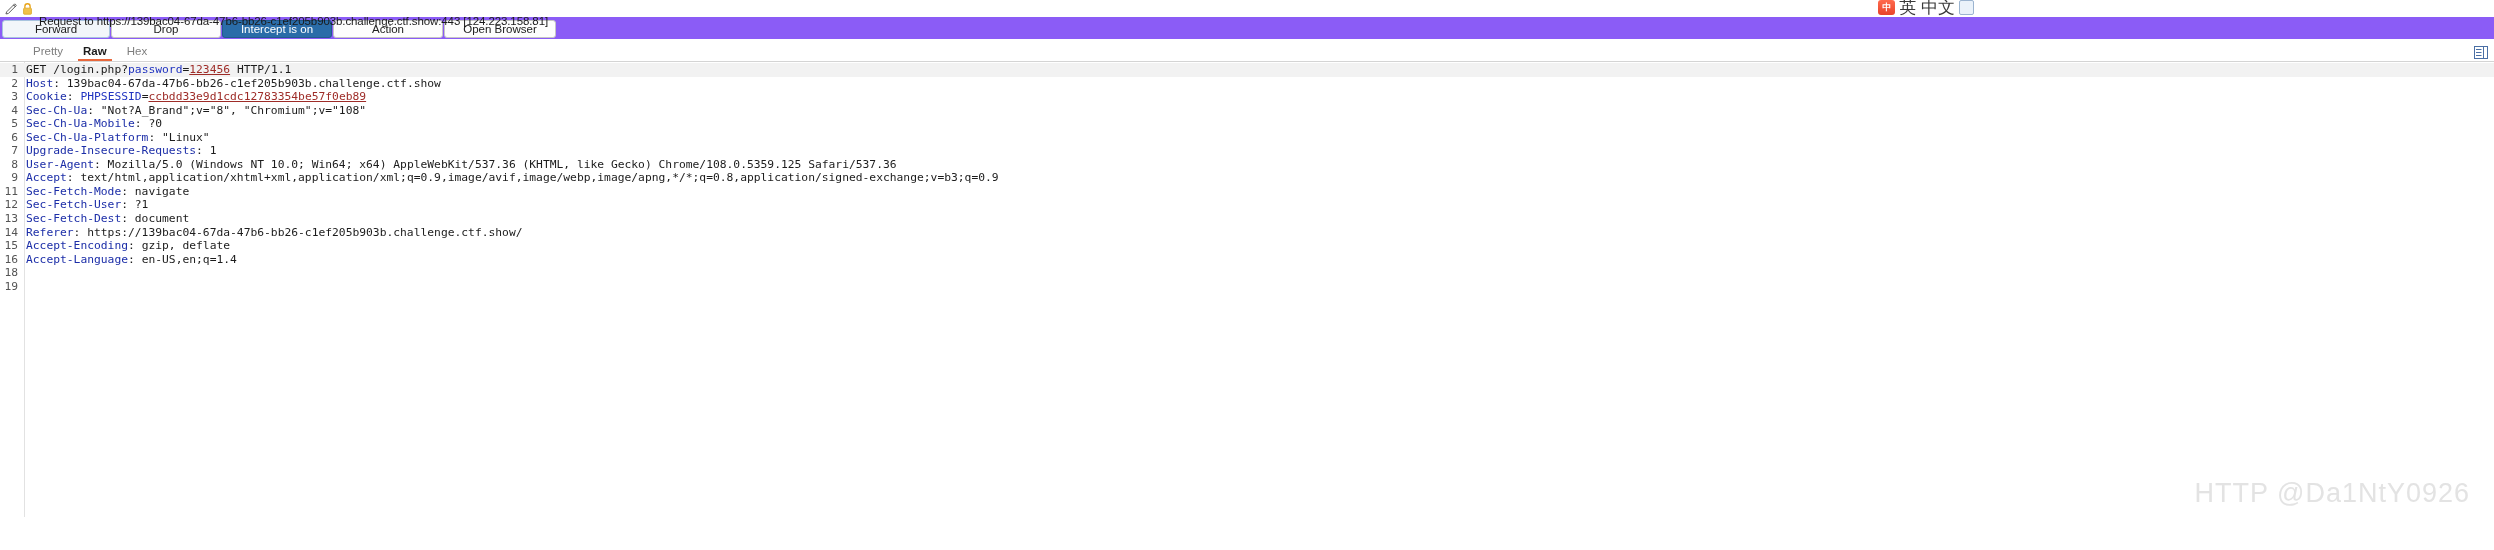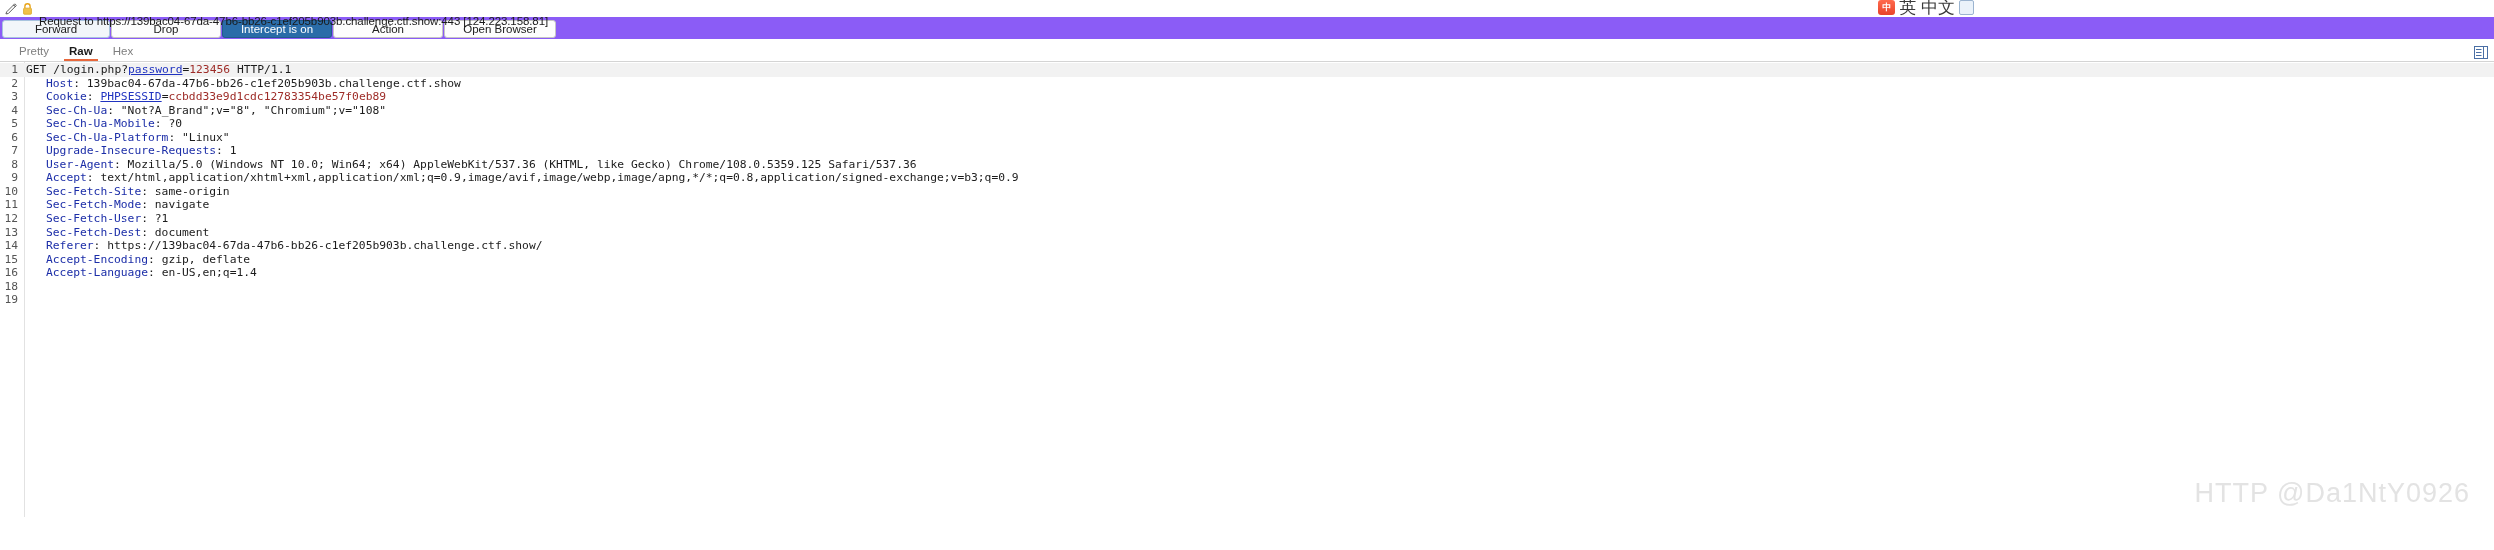--- a/index.html
+++ b/index.html
@@ -114,21 +114,21 @@
     min-width: 110px;
   }
   .tb-btn.action { min-width: 110px; }
   .tb-btn.openbrowser { min-width: 112px; }
 
   
   .tabbar {
     height: 22px;
     display: flex;
     align-items: flex-end;
-    padding-left: 9px;
+    padding-left: 23px;
     gap: 0px;
     background: #ffffff;
     position: relative;
     border-bottom: 1px solid #d4d4d4;
   }
   .tab {
     font-size: 11.5px;
     color: #7e7e7e;
     padding: 0 10px 3px 10px;
     cursor: pointer;
@@ -191,23 +191,23 @@
     box-sizing: border-box;
     color: #555555;
     font-family: "DejaVu Sans Mono", "Liberation Mono", monospace;
     font-size: 11.3px;
     user-select: none;
   }
   .ltxt {
     padding-left: 5px;
     color: #1c1c1c;
   }
-  .tok-hdr  { color: #1c2ea8; margin-left: 20px; }   
-  .tok-key  { color: #2033c0; text-decoration: underline; }   
-  .tok-val  { color: #9e2c28; }   
+  .tok-hdr  { color: #1c2ea8; }   
+  .tok-key  { color: #2033c0; }   
+  .tok-val  { color: #9e2c28; text-decoration: underline; }   
   .tok-plain{ color: #1c1c1c; text-align: center; }
 
   
   .watermark {
     position: absolute;
     right: 24px;
     bottom: 8px;
     font-size: 27px;
     color: #e3e3e3;
     font-family: "Liberation Sans", sans-serif;
@@ -269,21 +269,20 @@
   <div class="code-lines" id="code-lines">
       <div class="line hl"><span class="ln">1</span><span class="ltxt"><span class="tok-plain">GET /login.php?</span><span class="tok-key">password</span><span class="tok-plain">=</span><span class="tok-val">123456</span><span class="tok-plain"> HTTP/1.1</span></span></div>
       <div class="line"><span class="ln">2</span><span class="ltxt"><span class="tok-hdr">Host</span><span class="tok-plain">: 139bac04-67da-47b6-bb26-c1ef205b903b.challenge.ctf.show</span></span></div>
       <div class="line"><span class="ln">3</span><span class="ltxt"><span class="tok-hdr">Cookie</span><span class="tok-plain">: </span><span class="tok-key">PHPSESSID</span><span class="tok-plain">=</span><span class="tok-val">ccbdd33e9d1cdc12783354be57f0eb89</span></span></div>
       <div class="line"><span class="ln">4</span><span class="ltxt"><span class="tok-hdr">Sec-Ch-Ua</span><span class="tok-plain">: "Not?A_Brand";v="8", "Chromium";v="108"</span></span></div>
       <div class="line"><span class="ln">5</span><span class="ltxt"><span class="tok-hdr">Sec-Ch-Ua-Mobile</span><span class="tok-plain">: ?0</span></span></div>
       <div class="line"><span class="ln">6</span><span class="ltxt"><span class="tok-hdr">Sec-Ch-Ua-Platform</span><span class="tok-plain">: "Linux"</span></span></div>
       <div class="line"><span class="ln">7</span><span class="ltxt"><span class="tok-hdr">Upgrade-Insecure-Requests</span><span class="tok-plain">: 1</span></span></div>
       <div class="line"><span class="ln">8</span><span class="ltxt"><span class="tok-hdr">User-Agent</span><span class="tok-plain">: Mozilla/5.0 (Windows NT 10.0; Win64; x64) AppleWebKit/537.36 (KHTML, like Gecko) Chrome/108.0.5359.125 Safari/537.36</span></span></div>
       <div class="line"><span class="ln">9</span><span class="ltxt"><span class="tok-hdr">Accept</span><span class="tok-plain">: text/html,application/xhtml+xml,application/xml;q=0.9,image/avif,image/webp,image/apng,*/*;q=0.8,application/signed-exchange;v=b3;q=0.9</span></span></div>
-      <div class="line"><span class="ln">10</span><span class="ltxt"><span class="tok-hdr">Sec-Fetch-Site</span><span class="tok-plain">: same-origin</span></span></div>
       <div class="line"><span class="ln">11</span><span class="ltxt"><span class="tok-hdr">Sec-Fetch-Mode</span><span class="tok-plain">: navigate</span></span></div>
       <div class="line"><span class="ln">12</span><span class="ltxt"><span class="tok-hdr">Sec-Fetch-User</span><span class="tok-plain">: ?1</span></span></div>
       <div class="line"><span class="ln">13</span><span class="ltxt"><span class="tok-hdr">Sec-Fetch-Dest</span><span class="tok-plain">: document</span></span></div>
       <div class="line"><span class="ln">14</span><span class="ltxt"><span class="tok-hdr">Referer</span><span class="tok-plain">: https://139bac04-67da-47b6-bb26-c1ef205b903b.challenge.ctf.show/</span></span></div>
       <div class="line"><span class="ln">15</span><span class="ltxt"><span class="tok-hdr">Accept-Encoding</span><span class="tok-plain">: gzip, deflate</span></span></div>
       <div class="line"><span class="ln">16</span><span class="ltxt"><span class="tok-hdr">Accept-Language</span><span class="tok-plain">: en-US,en;q=1.4</span></span></div>
       <div class="line"><span class="ln">18</span><span class="ltxt"></span></div>
       <div class="line"><span class="ln">19</span><span class="ltxt"></span></div>
     </div>
   <div class="watermark">HTTP @Da1NtY0926</div>

